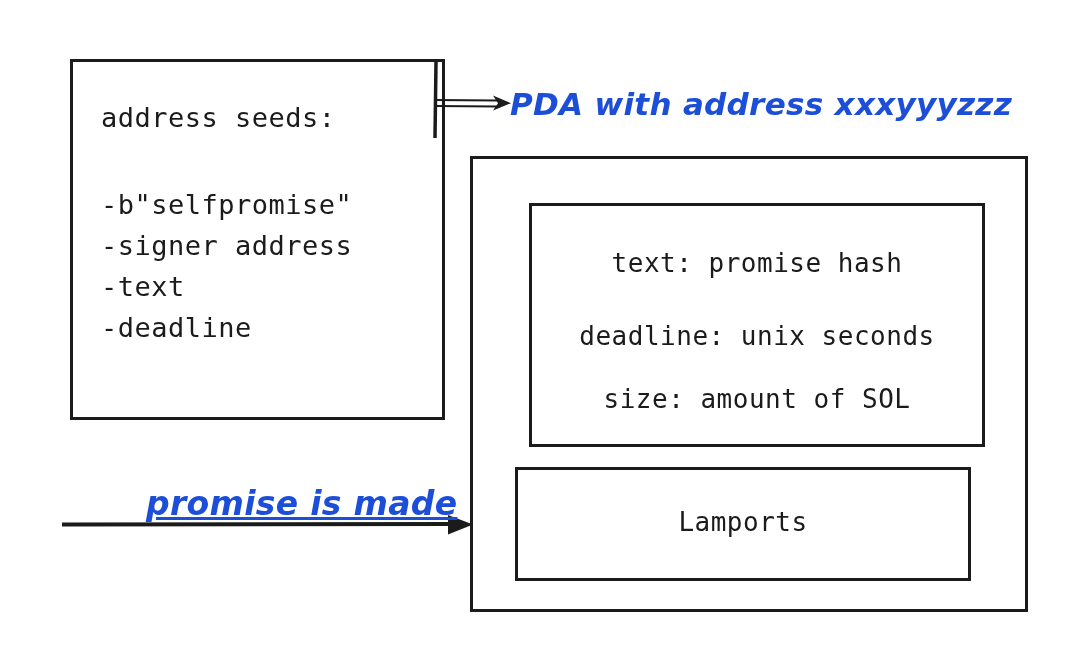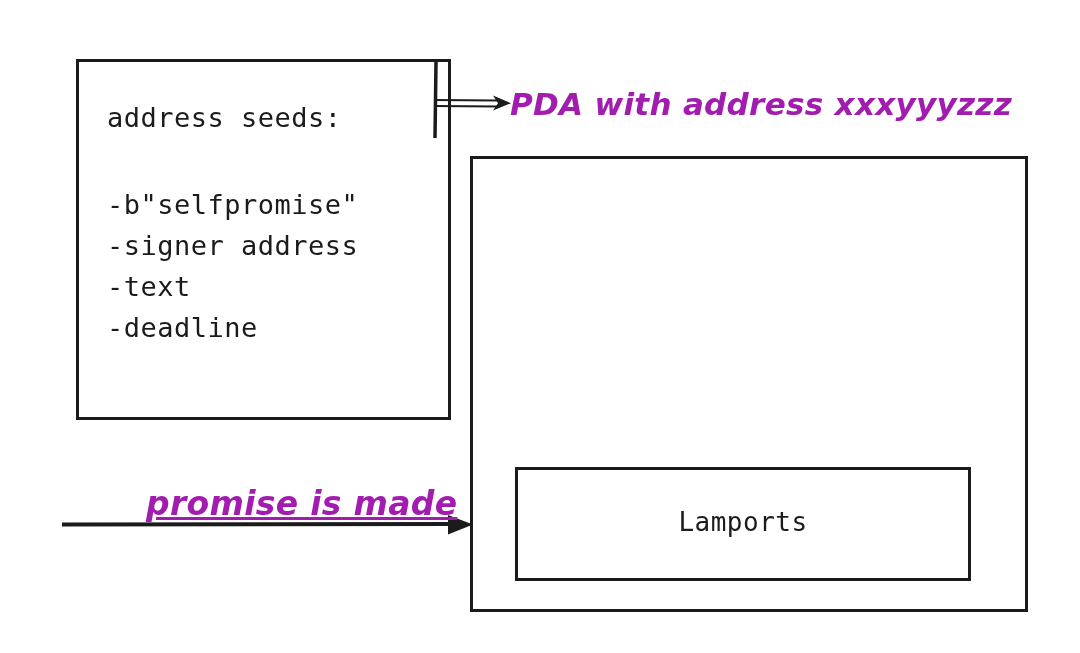--- a/index.html
+++ b/index.html
@@ -36,21 +36,21 @@
   .box::after {
     content: "";
     position: absolute;
     right: -3px; bottom: -3px;
     width: 8px; height: 3px;
     background: #1b1b1b;
   }
 
   
   #seeds-box {
-    left: 76px;
+    left: 70px;
     top: 59px;
     width: 375px;
     height: 361px;
   }
   .seeds-title {
     position: absolute;
     left: 28px;
     top: 40px;
     font-size: 27px;
     letter-spacing: 0.5px;
@@ -122,21 +122,21 @@
   }
   #arrow-top-svg   { left: 425px; top: 60px;  width: 95px;  height: 90px; }
   #arrow-bottom-svg{ left: 55px;  top: 495px; width: 425px; height: 60px; }
 
   
   .handwriting {
     position: absolute;
     font-family: "DejaVu Sans", "Liberation Sans", sans-serif;
     font-style: italic;
     font-weight: 600;
-    color: #a21caf;
+    color: #1d4ed8;
     white-space: nowrap;
   }
   #pda-label {
     left: 510px;
     top: 86px;
     font-size: 31px;
     letter-spacing: 0.3px;
   }
   #promise-made-label {
     left: 146px;
@@ -174,20 +174,25 @@
     <path d="M 10 40 L 72 40.5" stroke="#1b1b1b" stroke-width="2.2" fill="none"></path>
     <path d="M 10 46 L 72 46.5" stroke="#1b1b1b" stroke-width="2.2" fill="none"></path>
 
     <path d="M 68 35.5 L 86 43.2 L 68 50.5 L 73 43.2 Z" fill="#1b1b1b"></path>
   </svg>
 
   <div class="handwriting" id="pda-label">PDA with address xxxyyyzzz</div>
 
   <div class="box" id="account-panel">
 
+    <div class="box" id="fields-box" style="left:56px; top:44px;">
+      <div class="field-line" id="field-text">text: promise hash</div>
+      <div class="field-line" id="field-deadline">deadline: unix seconds</div>
+      <div class="field-line" id="field-size">size: amount of SOL</div>
+    </div>
 
     <div class="box" id="lamports-box" style="left:42px; top:308px;">
       <div class="lamports-label">Lamports</div>
     </div>
 
   </div>
 
   <svg id="arrow-bottom-svg" class="arrow-svg" viewBox="0 0 425 60">
     <path d="M 7 29.5 L 400 29" stroke="#1b1b1b" stroke-width="4" fill="none" stroke-linecap="butt"></path>
     <path d="M 393 20 L 418 29.5 L 393 39.5 Z" fill="#1b1b1b"></path>

